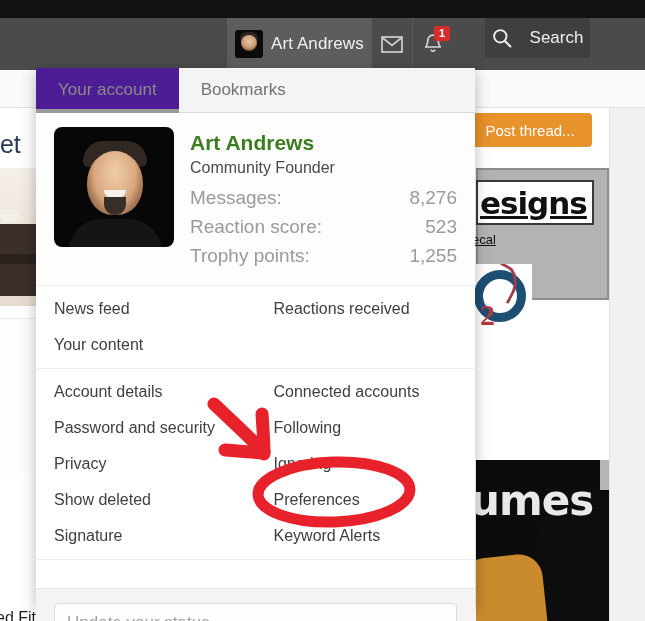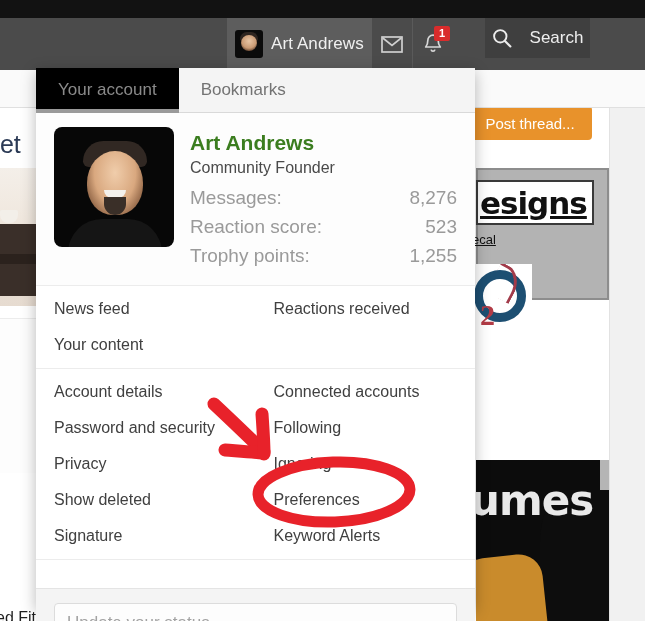--- a/index.html
+++ b/index.html
@@ -75,21 +75,21 @@
     position:absolute; left:62px; top:16px; width:14px; height:42px; border-radius:7px 7px 6px 6px; background:#a8907a;
   }
   .bg-left-photo .cup {
     position:absolute; left:8px; top:42px; width:18px; height:13px; border-radius:2px 2px 8px 8px; background:#f3efe9;
   }
   .bg-left-card-edge {
     position:absolute; left:0; top:318px; width:108px; height:155px; background:#fdfdfd; border-top:1px solid #ececec;
   }
 
   .post-thread-btn {
-    position:absolute; left:468px; top:106px; width:124px; height:34px;
+    position:absolute; left:468px; top:113px; width:124px; height:34px;
     background:#e8922b; border-radius:4px; color:#fff; font-size:15px;
     display:flex; align-items:center; justify-content:center; white-space:nowrap;
   }
 
   .ad-box-1 {
     position:absolute; left:476px; top:168px; width:133px; height:132px;
     background:#b3b3b3; border:2px solid #8d8d8d;
   }
   .ad-box-1 .ad-title {
     position:absolute; left:-2px; top:10px; width:118px; height:45px; background:#fff;
@@ -150,21 +150,21 @@
     background:#fff; box-shadow: 0 4px 14px rgba(0,0,0,.28); z-index:20;
   }
   .dd-tabs {
     height:45px; background:#f4f4f4; border-bottom:1px solid #d9d9d9;
     display:flex; align-items:stretch; padding-left:0;
   }
   .dd-tab {
     display:flex; align-items:center; padding:0 22px; font-size:17px; color:#737373;
     position:relative;
   }
-  .dd-tab.active { background:#000000; color:#8a8a8a; }
+  .dd-tab.active { background:#4c1d95; color:#8a8a8a; }
   .dd-tab.active::after {
     content:""; position:absolute; left:0; right:0; bottom:-1px; height:4px; background:#9a9a9a;
   }
 
   .dd-user {
     display:flex; gap:16px; padding:14px 18px 14px 18px; background:#fdfdfd;
     border-bottom:1px solid #ececec;
   }
   .dd-avatar {
     width:120px; height:120px; border-radius:8px; background:#070707;

